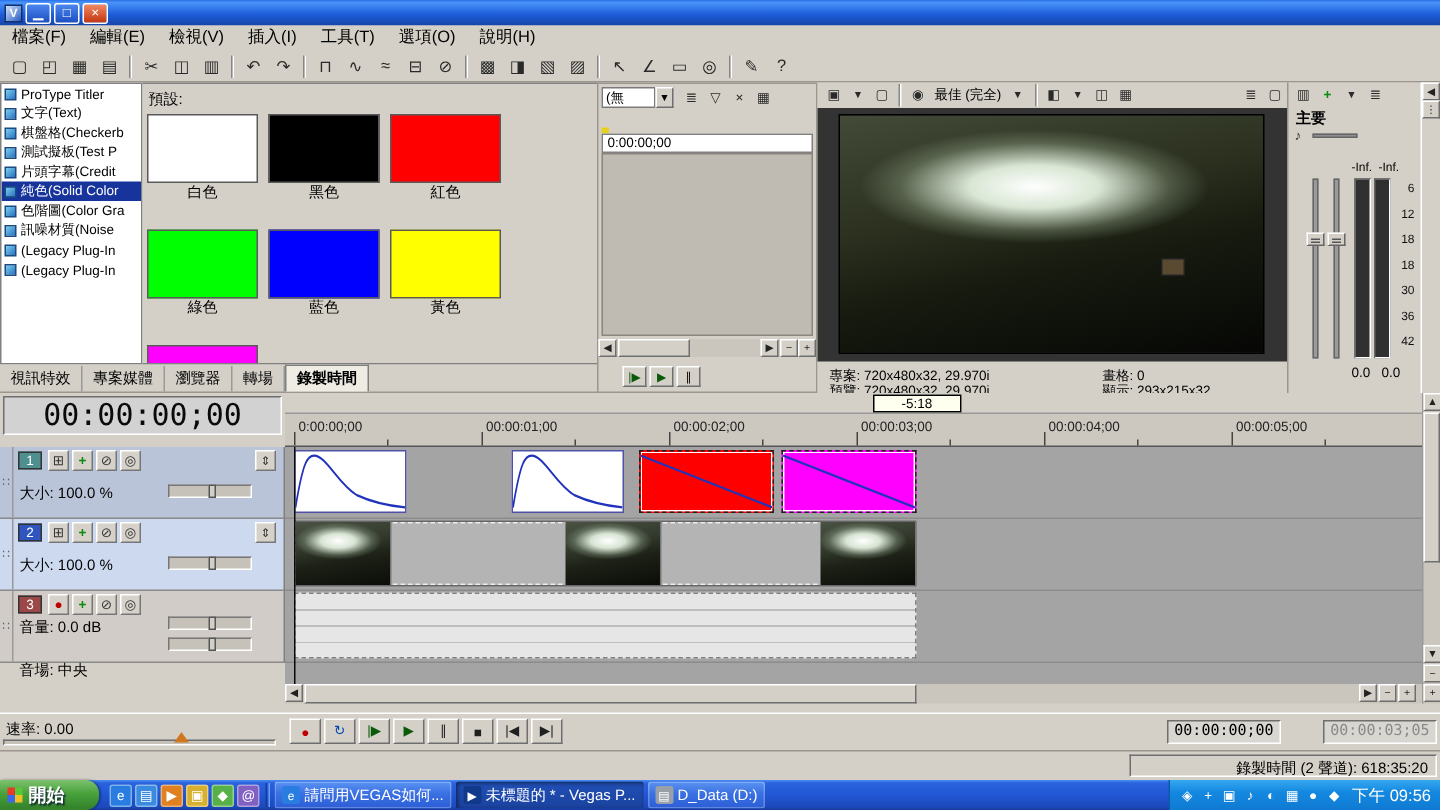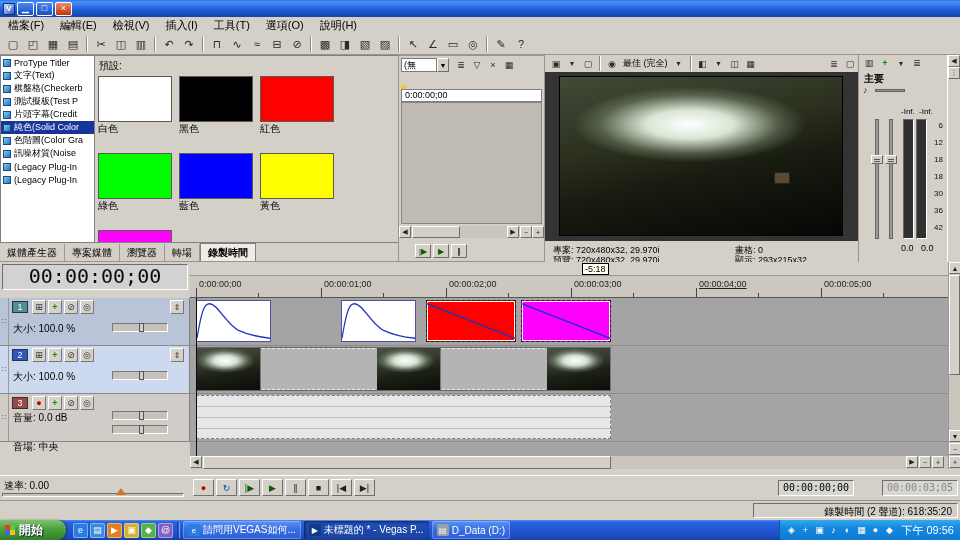--- a/index.html
+++ b/index.html
@@ -24,21 +24,21 @@
   
   #genlist{left:0;top:55px;width:95px;height:188px;background:#fff;border:1px solid #808080;overflow:hidden}
   .gen-item{height:13px;display:flex;align-items:center;gap:3px;padding:0 2px;font-size:9px;white-space:nowrap;overflow:hidden}
   .gen-item.sel{background:#16349c;color:#fff}
   .gen-ico{width:8px;height:8px;background:linear-gradient(135deg,#7ad0f0,#2a70c0);border:1px solid #1a4a80;flex:0 0 auto}
   
   #presets{left:95px;top:55px;width:318px;height:188px;background:#d4d0c8;border:1px solid #808080;border-left:none;overflow:hidden}
   #preset-label{position:absolute;left:4px;top:3px;font-size:10px}
   .swcell{position:absolute;width:76px}
   .swatch{width:74px;height:46px;border:1px solid #5a5a5a}
-  .swlabel{width:74px;text-align:left;font-size:10px;line-height:14px}
+  .swlabel{width:74px;text-align:center;font-size:10px;line-height:14px}
   #preset-sb{position:absolute;right:0;top:0;width:12px;height:186px;background:#cac6be;border-left:1px solid #888}
   .sbbtn{width:12px;height:12px;font-size:7px;display:flex;align-items:center;justify-content:center;color:#222}
   
   #tabs{left:0;top:243px;width:398px;height:19px;background:#d4d0c8;display:flex;align-items:flex-end;border-bottom:1px solid #9a968e}
   .tab{font-size:10px;padding:2px 7px;border-right:1px solid #999;line-height:13px;white-space:nowrap}
   .tab.active{background:#efece4;font-weight:bold;border:1px solid #808080;border-bottom:none}
   
   #trimmer{left:398px;top:55px;width:147px;height:207px;background:#d4d0c8;border:1px solid #9a968e}
   #trim-drop{position:absolute;left:2px;top:2px;width:36px;height:14px;background:#fff;border:1px solid #7a7a7a;font-size:9px;padding-left:2px;line-height:12px}
   #trim-drop-arrow{position:absolute;left:38px;top:2px;width:12px;height:14px;font-size:7px;text-align:center;line-height:13px}
@@ -76,21 +76,21 @@
   
   #bigtc{left:2px;top:264px;width:186px;height:26px;background:#d2d2d2;font-family:"DejaVu Sans Mono",monospace;font-size:20px;text-align:center;line-height:23px;color:#0a0a0a}
   .trackhead{width:190px;height:48px;border-bottom:1px solid #8a8a8a;border-right:1px solid #808080}
   .grip{position:absolute;left:0;top:0;bottom:0;width:9px;border-right:1px solid #999;color:#566;font-size:8px;display:flex;align-items:center;justify-content:center}
   .chip{position:absolute;left:12px;top:3px;width:16px;height:12px;color:#fff;font-size:9px;display:flex;align-items:center;justify-content:center;border:1px solid #333}
   .thbtn{position:absolute;top:2px;width:14px;height:14px;font-size:9px;display:flex;align-items:center;justify-content:center;border:1px solid;border-color:#fff #777 #777 #fff;background:#d6d2ca;color:#333}
   .thparam{position:absolute;left:13px;font-size:10px;white-space:nowrap}
   .hslider{position:absolute;height:9px;border:1px solid;border-color:#777 #fff #fff #777;background:#c6c2ba;width:56px}
   .hslider i{position:absolute;left:48%;top:-1px;width:5px;height:9px;background:#d4d0c8;border:1px solid #555}
   #markerbar{left:190px;top:262px;width:758px;height:14px;background:#d4d0c8;border-bottom:1px solid #999}
-  #drag-tip{position:absolute;left:392px;top:1px;background:#fffff0;border:1px solid #000;font-size:9px;line-height:10px;padding:0 2px}
+  #drag-tip{position:absolute;left:392px;top:1px;background:#fffff0;border:1px solid #000;font-size:9px;line-height:10px;padding:0 18px}
   #marker-tri{position:absolute;left:406px;top:3px;width:0;height:0;border-left:5px solid transparent;border-right:5px solid transparent;border-top:9px solid #e6c619}
   #ruler{left:190px;top:276px;width:758px;height:22px;background:#ccc8c0;border-bottom:1px solid #555}
   .tick{position:absolute;bottom:0;width:1px;height:9px;background:#444}
   .tick.minor{height:4px}
   .rlabel{position:absolute;top:3px;font-size:9px;color:#222;white-space:nowrap}
   #tl-tracks{left:190px;top:298px;width:758px;height:158px;background:#a4a4a4;overflow:hidden}
   .rowline{position:absolute;left:0;width:758px;height:1px;background:#8c8c8c}
   .clip{position:absolute;top:2px;height:42px;border:1px solid #5050a8}
   .clip svg{position:absolute;left:0;top:0;width:100%;height:100%}
   .clip.csel{border:1px dashed #202020;box-shadow:inset 0 0 0 1px #fff}
@@ -254,21 +254,21 @@
       </div>
     </div>
   <div id="preset-sb">
     <div class="sbbtn r">▲</div>
     <div class="r" style="position:absolute;top:13px;left:0;width:12px;height:60px"></div>
     <div class="sbbtn r" style="position:absolute;bottom:0">▼</div>
   </div>
 </div>
 
 <div class="abs" id="tabs">
-    <div class="tab">媒體產生器</div>
+    <div class="tab">視訊特效</div>
     <div class="tab">專案媒體</div>
     <div class="tab">瀏覽器</div>
     <div class="tab">轉場</div>
     <div class="tab active">錄製時間</div>
   </div>
 
 <div class="abs" id="trimmer">
   <div id="trim-drop">(無</div>
   <div id="trim-drop-arrow" class="r">▼</div>
   <div id="trimmer-icons">
@@ -431,21 +431,21 @@
     <div class="tick" style="left: 131px;"></div>
     <div class="rlabel" style="left: 134px;">00:00:01;00</div>
     <div class="tick minor" style="left: 193px;"></div>
     <div class="tick" style="left: 256px;"></div>
     <div class="rlabel" style="left: 259px;">00:00:02;00</div>
     <div class="tick minor" style="left: 318px;"></div>
     <div class="tick" style="left: 381px;"></div>
     <div class="rlabel" style="left: 384px;">00:00:03;00</div>
     <div class="tick minor" style="left: 443px;"></div>
     <div class="tick" style="left: 506px;"></div>
-    <div class="rlabel" style="left: 509px; text-decoration: underline;">00:00:04;00</div>
+    <div class="rlabel" style="left: 509px;">00:00:04;00</div>
     <div class="tick minor" style="left: 568px;"></div>
     <div class="tick" style="left: 631px;"></div>
     <div class="rlabel" style="left: 634px;">00:00:05;00</div>
     <div class="tick minor" style="left: 693px;"></div>
   </div>
 
 <div class="abs" id="tl-tracks">
   <div class="rowline" style="top:47px"></div>
   <div class="rowline" style="top:95px"></div>
   <div class="rowline" style="top:143px"></div>

